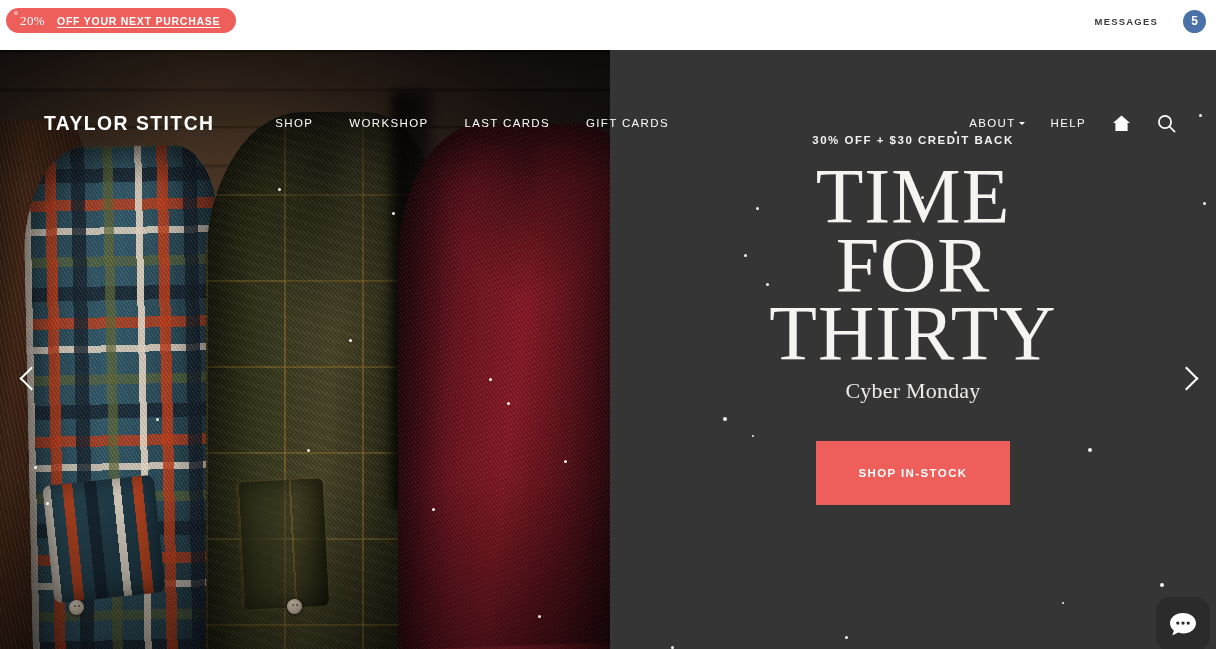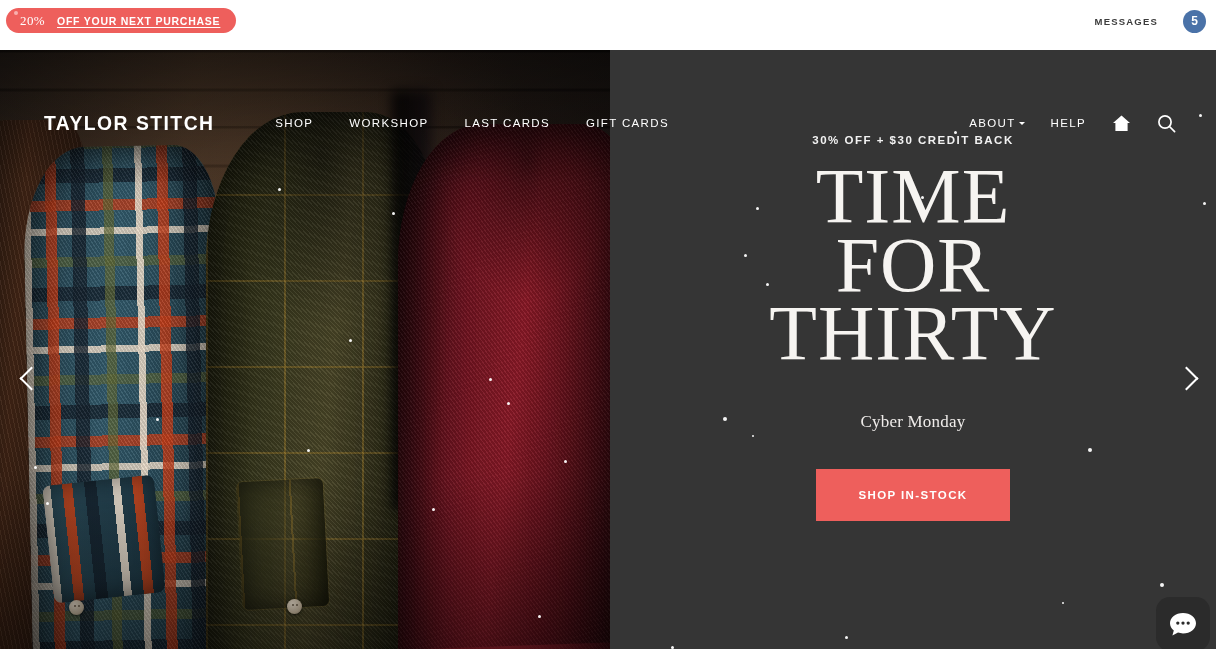--- a/index.html
+++ b/index.html
@@ -395,31 +395,31 @@
     font-family: "Liberation Serif", serif;
     font-size: 78px;
     line-height: .88;
     color: #f6f4f1;
     text-align: center;
     letter-spacing: 1px;
     font-weight: normal;
   }
   .headline span { display: block; }
   .subhead {
-    margin-top: 44px;
+    margin-top: 10px;
     font-family: "Liberation Serif", serif;
-    font-size: 17px;
+    font-size: 22px;
     color: #efecea;
     letter-spacing: .2px;
   }
   .cta {
     pointer-events: auto;
     margin-top: 37px;
     width: 194px;
-    height: 52px;
+    height: 64px;
     background: #ee5f5c;
     color: #ffffff;
     border: none;
     font-family: "Liberation Sans", sans-serif;
     font-size: 11.5px;
     font-weight: bold;
     letter-spacing: 1.4px;
     cursor: pointer;
   }
 

